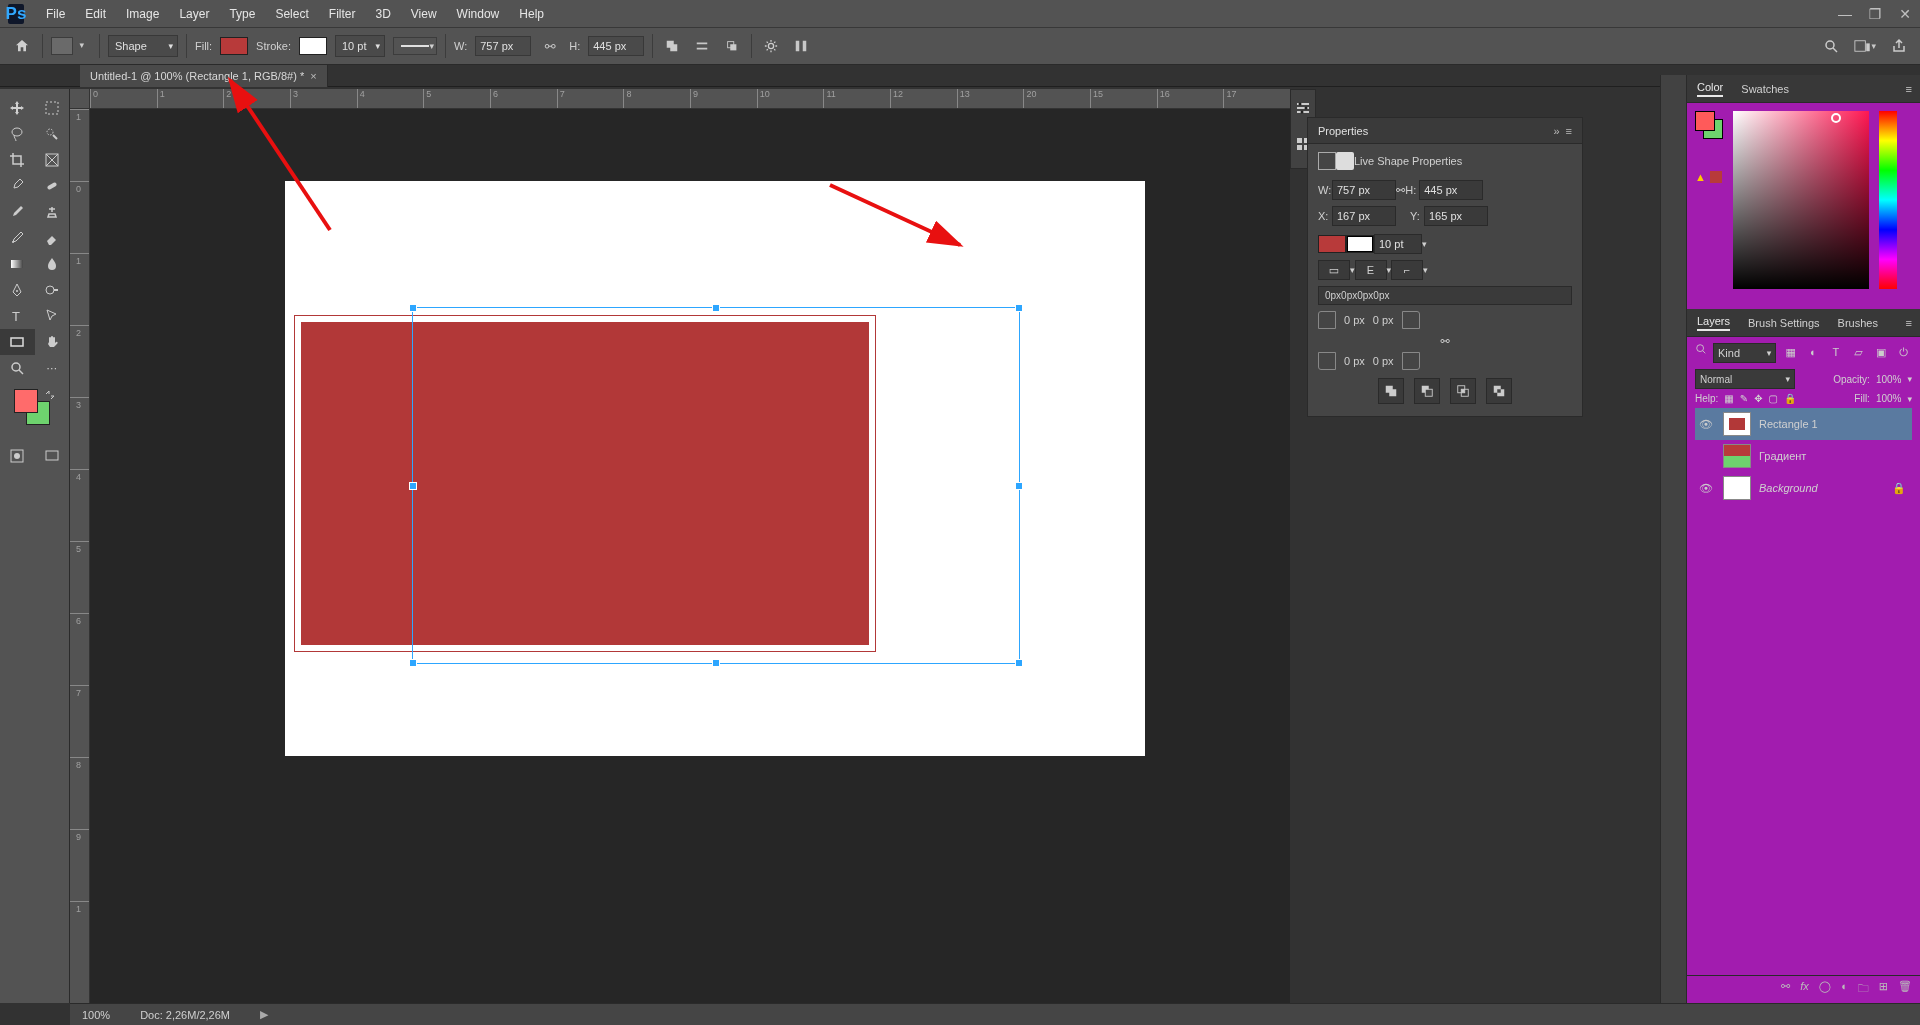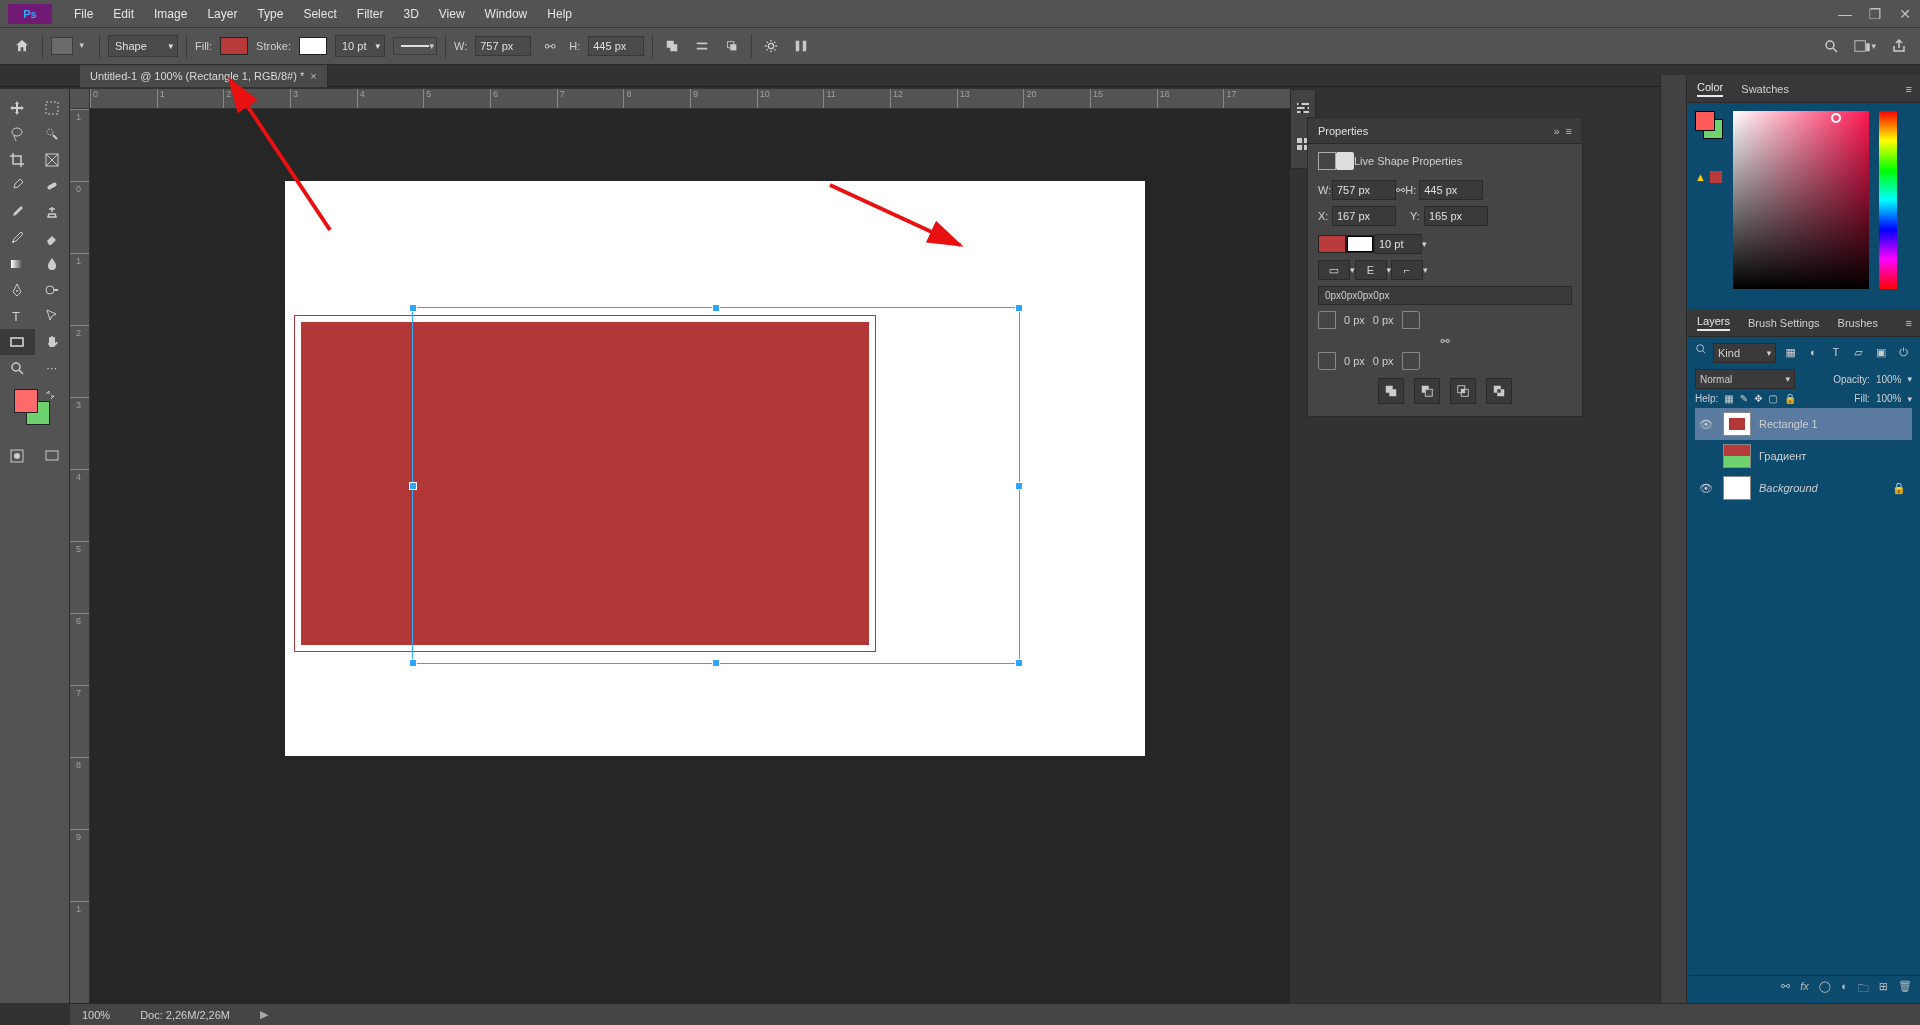--- a/index.html
+++ b/index.html
@@ -1,20 +1,20 @@
 <!DOCTYPE html>
 <html><head>
 <meta charset="utf-8">
 <style>
 * { box-sizing: border-box; margin: 0; padding: 0; font-family: "Segoe UI", Tahoma, sans-serif; user-select: none; }
 body { background: #323232; color: #d0d0d0; font-size: 11px; overflow: hidden; width: 1920px; height: 1025px; position: relative; }
 
 
 .menubar { height: 27px; background: #535353; display: flex; align-items: center; padding-left: 8px; }
-.menubar .logo { width: 44px; height: 20px; background: #701a75; color: #31a8ff; font-weight: bold; font-size: 11px; display: flex; align-items: center; justify-content: center; border-radius: 2px; margin-right: 12px; }
+.menubar .logo { width: 16px; height: 20px; background: #0f172a; color: #31a8ff; font-weight: bold; font-size: 17px; display: flex; align-items: center; justify-content: center; border-radius: 2px; margin-right: 12px; }
 .menubar .menu-item { padding: 0 10px; color: #e6e6e6; font-size: 12px; cursor: default; }
 .menubar .spacer { flex: 1; }
 .menubar .win-btn { width: 30px; height: 20px; display: flex; align-items: center; justify-content: center; color: #c0c0c0; font-size: 14px; }
 
 
 .optionsbar { height: 38px; background: #535353; border-top: 1px solid #383838; border-bottom: 1px solid #2a2a2a; display: flex; align-items: center; padding: 0 10px; gap: 8px; }
 .optionsbar .home-btn { width: 24px; height: 24px; display: flex; align-items: center; justify-content: center; }
 .optionsbar .divider { width: 1px; height: 24px; background: #3c3c3c; }
 .optionsbar .swatch-drop { width: 22px; height: 18px; background: #6a6a6a; border: 1px solid #3c3c3c; position: relative; }
 .optionsbar .swatch-drop::after { content: "▾"; position: absolute; right: -12px; top: 2px; color: #ccc; font-size: 9px; }
@@ -83,21 +83,21 @@
 .prop-row .lbl { color: #d0d0d0; width: 14px; }
 .prop-row .val-input { width: 64px; height: 20px; background: #3a3a3a; border: 1px solid #2a2a2a; color: #e0e0e0; display: flex; align-items: center; padding-left: 4px; }
 .prop-fill-swatch { width: 28px; height: 18px; background: #b83a3a; border: 1px solid #222; }
 .prop-stroke-swatch { width: 28px; height: 18px; background: #fff; border: 1px solid #222; box-shadow: inset 0 0 0 1px #000; }
 .corner-row { display: flex; align-items: center; gap: 8px; margin-bottom: 6px; }
 .corner-icon { width: 18px; height: 18px; border: 1px solid #888; border-radius: 3px 0 0 0; }
 .pathop-row { display: flex; gap: 10px; justify-content: center; margin-top: 8px; }
 .pathop-btn { width: 26px; height: 26px; background: #3a3a3a; border: 1px solid #2a2a2a; display: flex; align-items: center; justify-content: center; }
 
 
-.panel-right { position: absolute; top: 75px; right: 0; width: 234px; bottom: 22px; background: #0c4a6e; border-left: 1px solid #2a2a2a; display: flex; flex-direction: column; }
+.panel-right { position: absolute; top: 75px; right: 0; width: 234px; bottom: 22px; background: #a21caf; border-left: 1px solid #2a2a2a; display: flex; flex-direction: column; }
 .panel-tabs { height: 28px; background: #383838; display: flex; align-items: center; padding-left: 10px; gap: 18px; font-size: 11px; border-bottom: 1px solid #2a2a2a; }
 .panel-tabs .tab-active { color: #e8e8e8; border-bottom: 2px solid #e8e8e8; padding-bottom: 2px; }
 .panel-tabs .menu-icon { margin-left: auto; margin-right: 8px; color: #ccc; }
 .color-body { padding: 8px; display: flex; gap: 10px; }
 .color-current { display: flex; flex-direction: column; gap: 6px; }
 .color-pair { position: relative; width: 28px; height: 28px; }
 .color-pair .fg { position: absolute; width: 20px; height: 20px; background: #ff5a5a; border: 1px solid #000; top: 0; left: 0; }
 .color-pair .bg { position: absolute; width: 20px; height: 20px; background: #6ed36e; border: 1px solid #000; bottom: 0; right: 0; }
 .color-warn { display: flex; align-items: center; gap: 4px; margin-top: 26px; }
 .color-field { width: 136px; height: 178px; background: linear-gradient(to bottom, rgba(0,0,0,0), #000), linear-gradient(to right, #fff, #ff1752); position: relative; }

